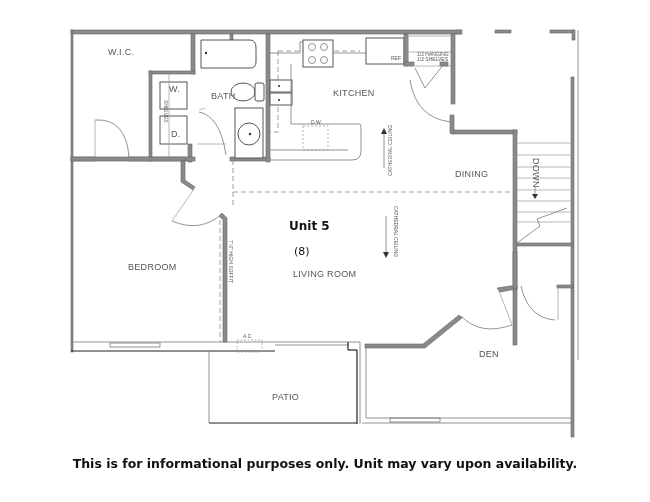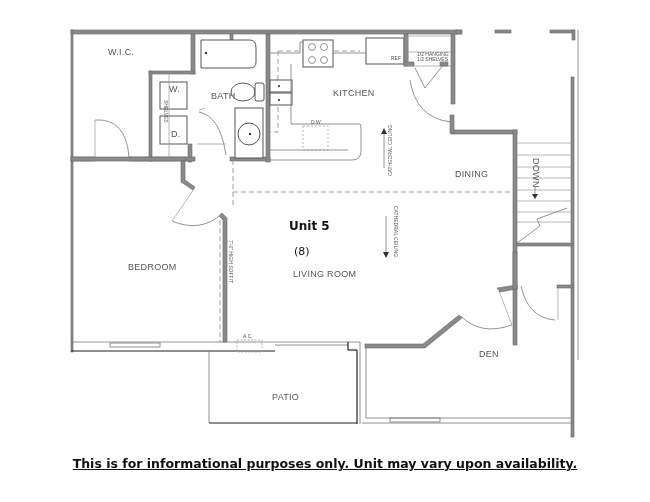--- a/index.html
+++ b/index.html
@@ -4,21 +4,21 @@
   <style>
     html, body { margin: 0; padding: 0; background: #ffffff; }
     body { width: 650px; height: 502px; position: relative; overflow: hidden; font-family: "Liberation Sans", sans-serif; }
     #plan { position: absolute; left: 0; top: 0; width: 650px; height: 502px; }
     .room-label { font-family: "Liberation Sans", sans-serif; font-size: 9px; fill: #555; letter-spacing: 0.3px; }
     .tiny-label { font-family: "Liberation Sans", sans-serif; font-size: 5px; fill: #555; }
     .unit-title { font-family: "DejaVu Sans", sans-serif; font-size: 12px; font-weight: bold; fill: #111; }
     .unit-num { font-family: "DejaVu Sans", sans-serif; font-size: 11px; fill: #111; }
     .disclaimer {
       position: absolute; left: 0; top: 456px; width: 650px; text-align: center;
-      font-family: "DejaVu Sans", sans-serif; font-weight: bold; font-size: 12.5px; color: #111; text-decoration: underline;
+      font-family: "DejaVu Sans", sans-serif; font-weight: bold; font-size: 12.5px; color: #111;
     }
     .wall { fill: #8a8a8a; stroke: #666; stroke-width: 0.6; }
     .thin { fill: none; stroke: #777; stroke-width: 0.8; }
     .thin2 { fill: none; stroke: #999; stroke-width: 0.7; }
     .dash { fill: none; stroke: #888; stroke-width: 0.8; stroke-dasharray: 5 3; }
     .door { fill: none; stroke: #777; stroke-width: 0.8; }
     .fixture { fill: #fff; stroke: #555; stroke-width: 1; }
     .black { fill: none; stroke: #222; stroke-width: 1.2; }
   </style>
 </head>

